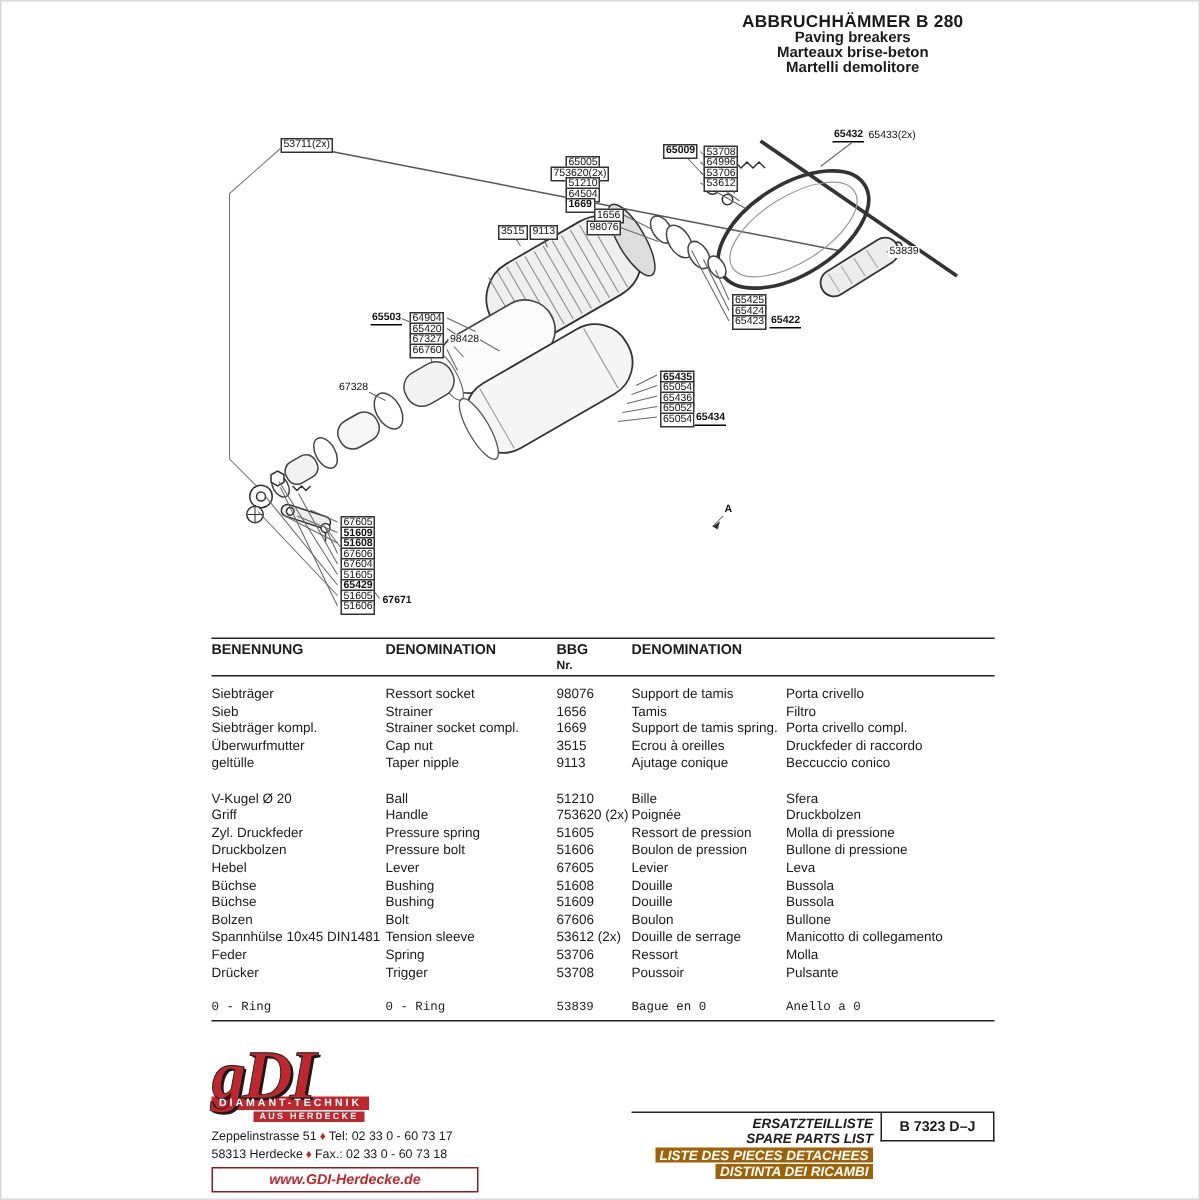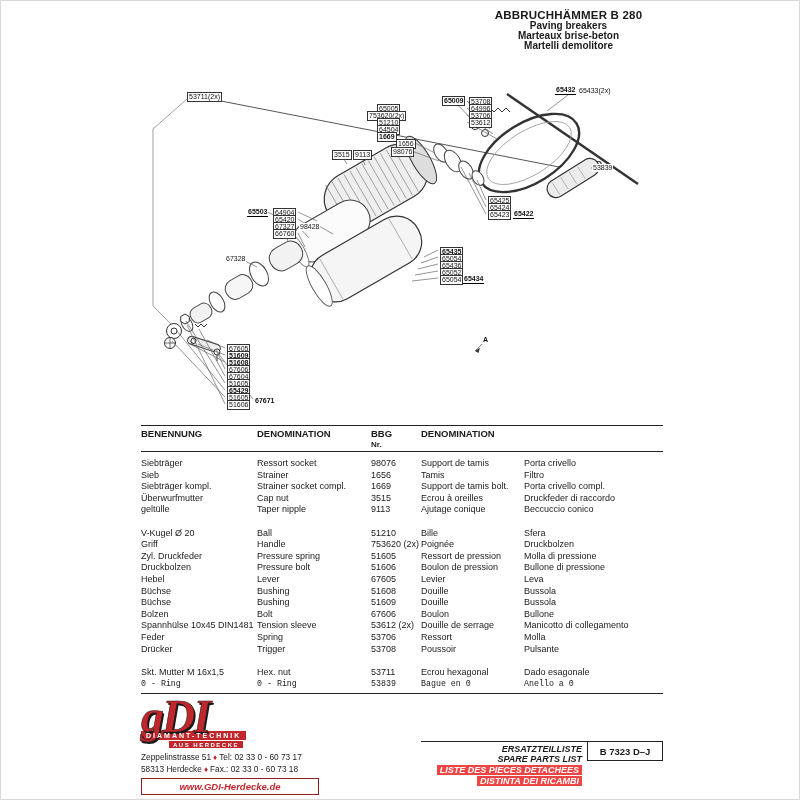--- a/index.html
+++ b/index.html
@@ -44,21 +44,21 @@
   .addr { font-size:8.3px; line-height:10.5px; margin-top:4px; white-space:nowrap; }
   .diamond { color:#c0272d; font-size:8px; padding:0 2px; }
   .web-box { border:1.6px solid #8b1d1d; color:#c0272d; font-style:italic; font-weight:bold;
              font-size:9.5px; text-align:center; width:178px; padding:2px 4px; margin-top:3px; }
 
   
   .footer-right { position:absolute; left:420px; top:740px; width:242px;
                   border-top:1.6px solid #222; display:flex; align-items:flex-start; }
   .fr-lines { flex:1; text-align:right; padding:2px 5px 0 0; font-style:italic; font-weight:bold;
               font-size:9px; line-height:10px; }
-  .fr-lines .inv { background:#ef4444; color:#fff; display:inline-block; padding:0 3px; margin-top:1px; }
+  .fr-lines .inv { background:#a16207; color:#fff; display:inline-block; padding:0 3px; margin-top:1px; }
   .doc-box { width:76px; border:1.2px solid #222; border-top:none; font-size:9.5px; font-weight:bold;
              text-align:center; padding:4px 0 3px 0; }
 </style>
 </head>
 <body>
 
 <div class="page">
 
   <div class="title-block">
     <div class="main-title">ABBRUCHHÄMMER B 280</div>
@@ -274,21 +274,21 @@
           <div class="tcell">Sieb</div>
           <div class="tcell">Strainer</div>
           <div class="tcell">1656</div>
           <div class="tcell">Tamis</div>
           <div class="tcell">Filtro</div>
         </div>
         <div class="trow">
           <div class="tcell">Siebträger kompl.</div>
           <div class="tcell">Strainer socket compl.</div>
           <div class="tcell">1669</div>
-          <div class="tcell">Support de tamis bolt.</div>
+          <div class="tcell">Support de tamis spring.</div>
           <div class="tcell">Porta crivello compl.</div>
         </div>
         <div class="trow">
           <div class="tcell">Überwurfmutter</div>
           <div class="tcell">Cap nut</div>
           <div class="tcell">3515</div>
           <div class="tcell">Ecrou à oreilles</div>
           <div class="tcell">Druckfeder di raccordo</div>
         </div>
         <div class="trow">
@@ -370,27 +370,20 @@
           <div class="tcell">Molla</div>
         </div>
         <div class="trow">
           <div class="tcell">Drücker</div>
           <div class="tcell">Trigger</div>
           <div class="tcell">53708</div>
           <div class="tcell">Poussoir</div>
           <div class="tcell">Pulsante</div>
         </div>
         <div class="trow"></div>
-        <div class="trow">
-          <div class="tcell">Skt. Mutter M 16x1,5</div>
-          <div class="tcell">Hex. nut</div>
-          <div class="tcell">53711</div>
-          <div class="tcell">Ecrou hexagonal</div>
-          <div class="tcell">Dado esagonale</div>
-        </div>
         <div class="trow mono">
           <div class="tcell">0 - Ring</div>
           <div class="tcell">0 - Ring</div>
           <div class="tcell">53839</div>
           <div class="tcell">Bague en 0</div>
           <div class="tcell">Anello a 0</div>
         </div>
       </div>
   </div>
 

